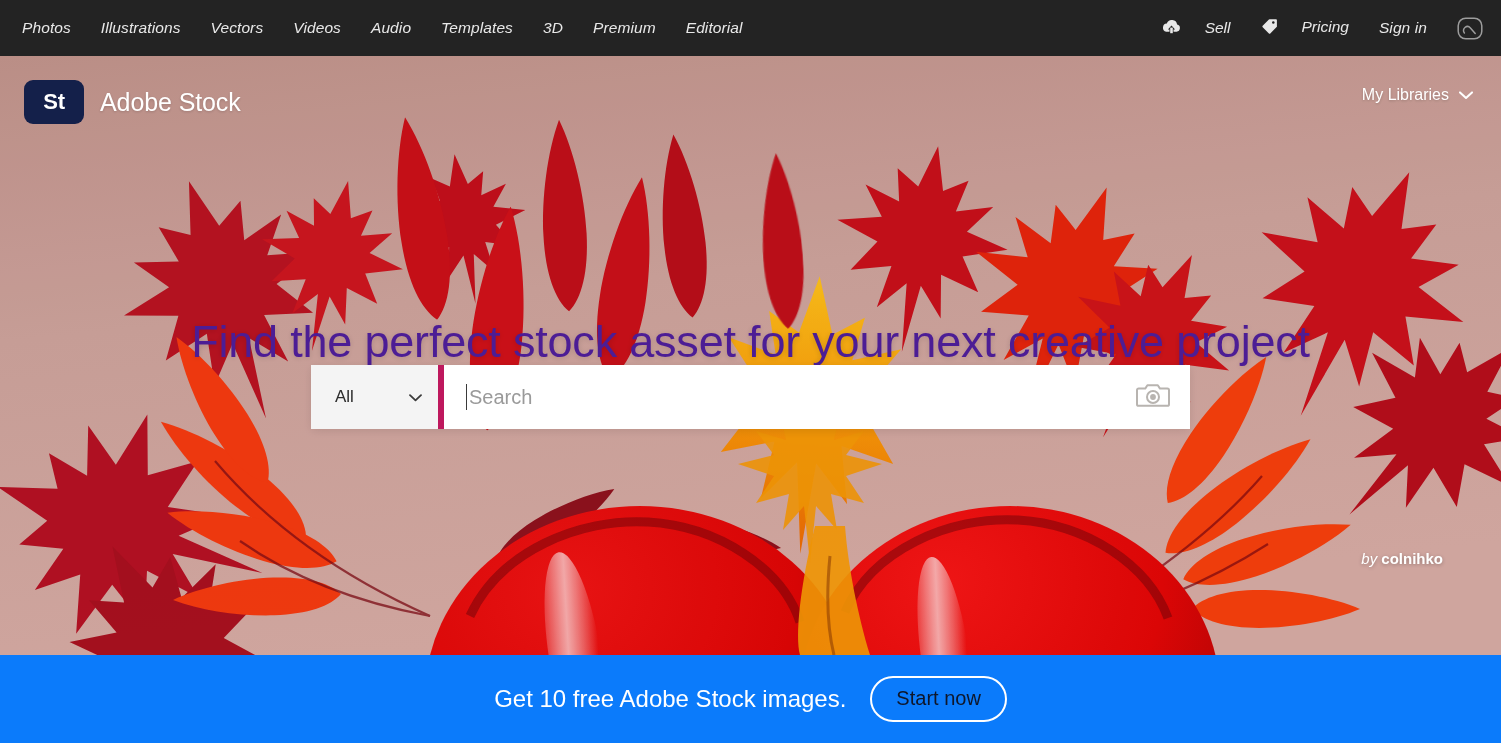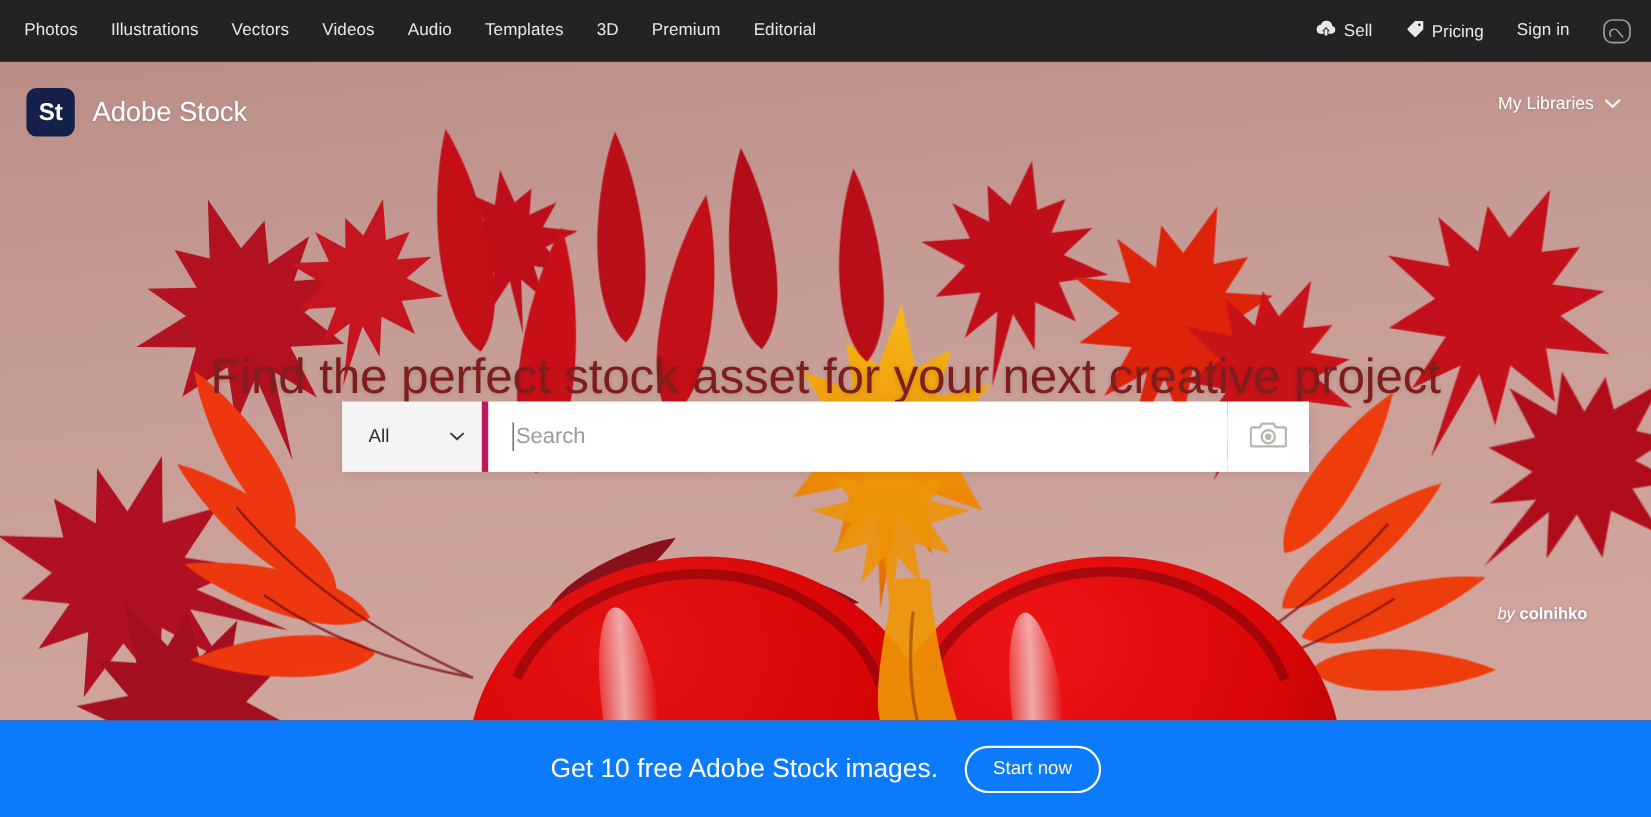--- a/index.html
+++ b/index.html
@@ -23,20 +23,21 @@
   
   .globalnav {
     position: absolute;
     top: 0; left: 0;
     width: 1501px;
     height: 56px;
     background: #232323;
     display: flex;
     align-items: center;
     z-index: 30;
+    font-style: italic;
   }
   .gnav-left {
     display: flex;
     align-items: center;
     padding-left: 22px;
   }
   .gnav-link {
     color: #e8e8e8;
     font-size: 15.5px;
     letter-spacing: 0.1px;
@@ -47,22 +48,22 @@
   }
   .gnav-right {
     margin-left: auto;
     display: flex;
     align-items: center;
     padding-right: 18px;
   }
   .gnav-right .gnav-link { margin-right: 0; margin-left: 30px; }
   .gnav-ico-link {
     display: flex;
-    align-items: flex-end;
-    gap: 7px;
+    align-items: flex-start;
+    gap: 24px;
     color: #e8e8e8;
     font-size: 15.5px;
     margin-left: 30px;
     cursor: pointer;
     white-space: nowrap;
   }
   .cc-logo {
     margin-left: 30px;
     width: 26px; height: 26px;
     display: flex; align-items: center; justify-content: center;
@@ -83,21 +84,21 @@
   .hero-brand {
     position: absolute;
     top: 24px; left: 24px;
     display: flex;
     align-items: center;
     gap: 16px;
     z-index: 12;
     cursor: pointer;
   }
   .st-badge {
-    width: 44px; height: 44px;
+    width: 60px; height: 44px;
     background: #14204a;
     border-radius: 9px;
     color: #ffffff;
     font-size: 22px;
     font-weight: bold;
     display: flex;
     align-items: center;
     justify-content: center;
     letter-spacing: -0.3px;
   }
@@ -120,21 +121,21 @@
     font-size: 16px;
     cursor: pointer;
     text-shadow: 0 1px 3px rgba(0,0,0,.22);
     margin-left: 28px;
   }
 
   .hero-headline {
     position: absolute;
     top: 258px; left: 0; width: 1501px;
     text-align: center;
-    color: #7f1d1d;
+    color: #4c1d95;
     font-size: 45px;
     font-weight: 300;
     letter-spacing: -0.2px;
     line-height: 56px;
     z-index: 12;
     text-shadow: 0 1px 6px rgba(0,0,0,.16);
     white-space: nowrap;
   }
 
   
@@ -216,24 +217,24 @@
     z-index: 20;
   }
   .promo-text {
     color: #ffffff;
     font-size: 24px;
     font-weight: 300;
   }
   .promo-btn {
     border: 2px solid #ffffff;
     border-radius: 999px;
-    color: #fef9c3;
+    color: #0f172a;
     background: transparent;
     font-family: inherit;
-    font-size: 17px;
+    font-size: 20px;
     padding: 9px 24px 10px;
     cursor: pointer;
     white-space: nowrap;
   }
 </style>
 </head>
 <body>
 
 <div id="app">
 

